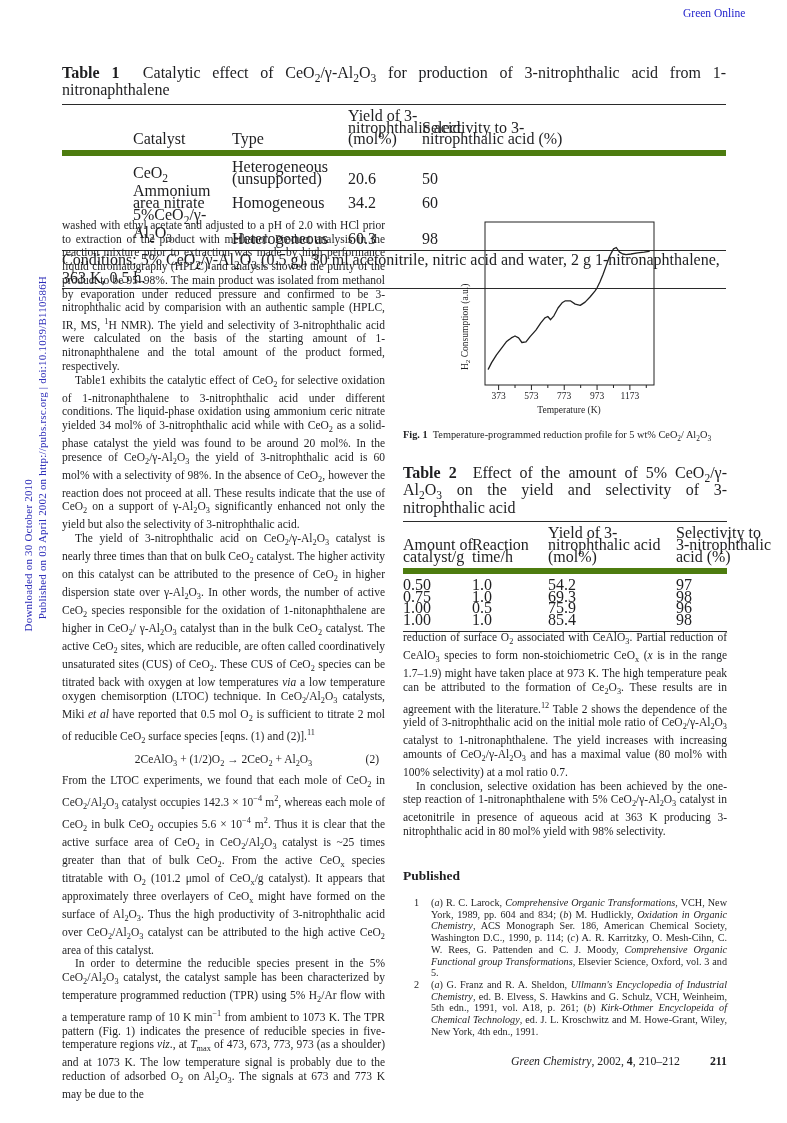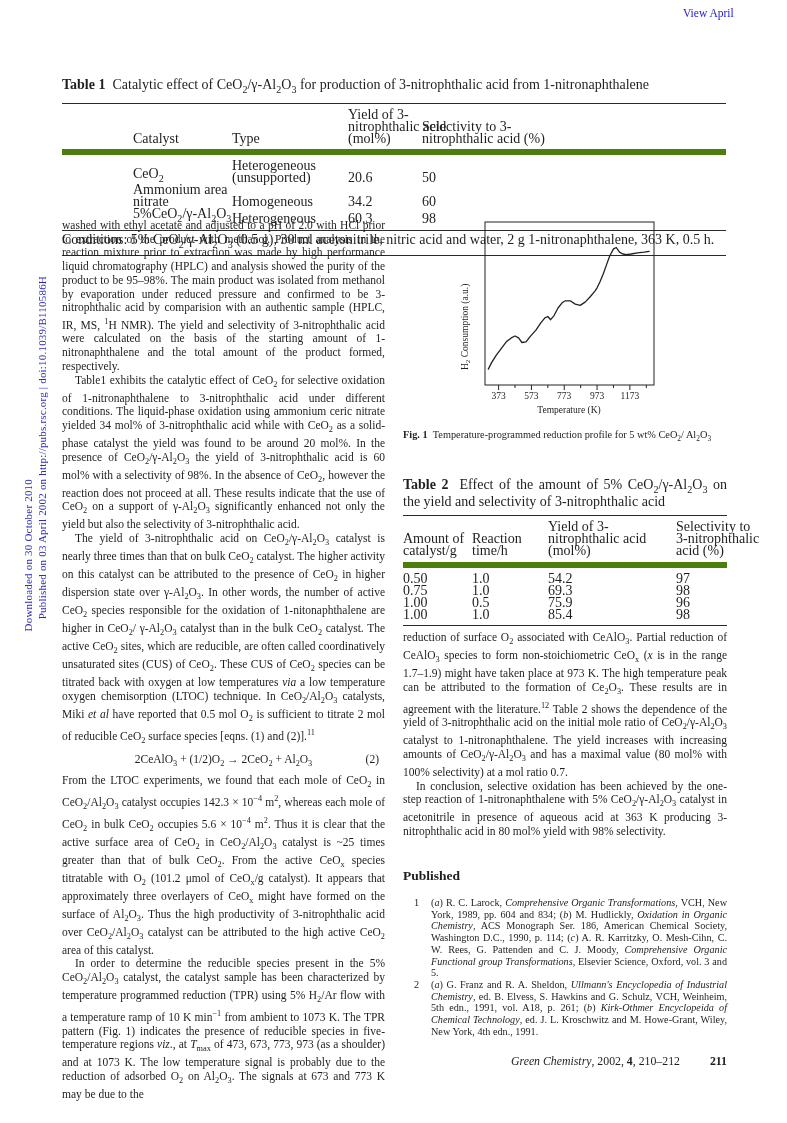--- a/index.html
+++ b/index.html
@@ -9,21 +9,21 @@
     font-family:"Liberation Serif","DejaVu Serif",serif; color:#1e1e20;
     overflow:hidden; margin:0 auto;
   }
   .abs { position:absolute; }
   a.view-online { color:#2323cc; font-size:11.5px; text-decoration:none; }
   .vstamp {
     writing-mode:vertical-rl; transform:rotate(180deg);
     font-size:11px; color:#2c2cb8; letter-spacing:0.2px; white-space:nowrap;
   }
   
-  .tablebox { font-size:14px;margin-top:12px; }
+  .tablebox { font-size:16px; }
   .tcaption { line-height:12.3px; margin-bottom:7px; text-align:justify; }
   .rule { border-top:1px solid #2a2a2a; height:0; }
   table { border-collapse:collapse; table-layout:fixed; width:100%; }
   th, td { text-align:left; font-weight:normal; vertical-align:bottom; padding:0; line-height:11.8px; }
   thead th { padding:5px 0 5px 0; border-bottom:6px solid #4d7c0f; white-space:nowrap; overflow:visible; }
   tbody tr:first-child td { padding-top:5px; }
   tbody tr:last-child td { padding-bottom:5px; }
   td { line-height:11.9px; }
   .t1 th:first-child, .t1 td:first-child { padding-left:71px; }
   .conditions { line-height:12px; padding:3.5px 0 4px 0; }
@@ -44,21 +44,21 @@
   .ref-text { flex:1; }
   
   .footer { display:flex; justify-content:flex-end; align-items:baseline; font-size:11.8px;gap:8px; }
   .footer .pageno { font-weight:bold; margin-left:22px; }
 </style>
 </head>
 <body>
 
 <div class="page">
 
-  <a href="#" class="abs view-online" style="left:683px; top:7px;">View April</a>
+  <a href="#" class="abs view-online" style="left:683px; top:7px;">Green Online</a>
 
   <div>
     <span class="abs vstamp" style="left:22px; top:479px;">Downloaded on 30 October 2010</span>
     <span class="abs vstamp" style="left:36px; top:276px;">Published on 03 April 2002 on http://pubs.rsc.org | doi:10.1039/B110586H</span>
   </div>
 
   <div class="abs tablebox" style="left:62px; top:67px; width:664px;">
     <div class="tcaption"><b>Table 1</b>&nbsp;&nbsp;Catalytic effect of CeO<sub>2</sub>/γ-Al<sub>2</sub>O<sub>3</sub> for production of 3-nitrophthalic acid from 1-nitronaphthalene</div>
     <div class="rule"></div>
     <table class="t1">

